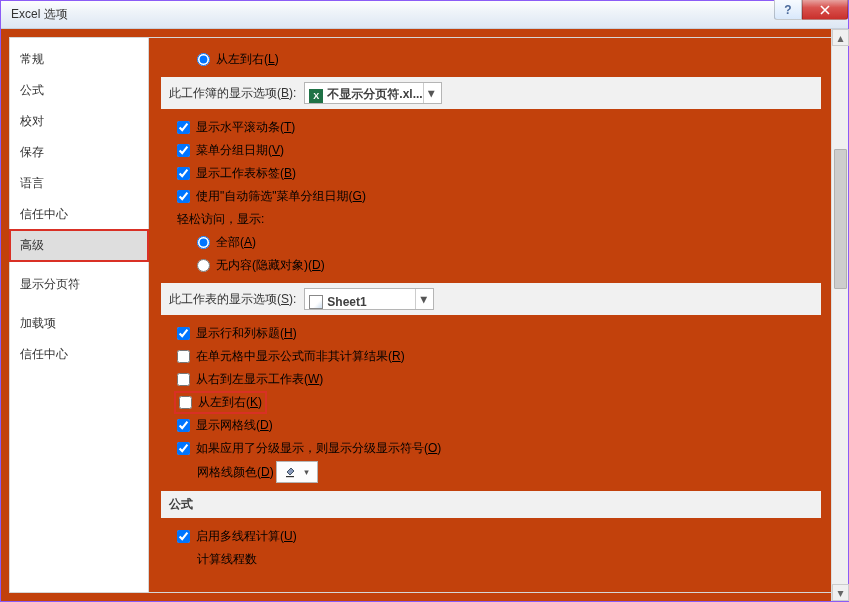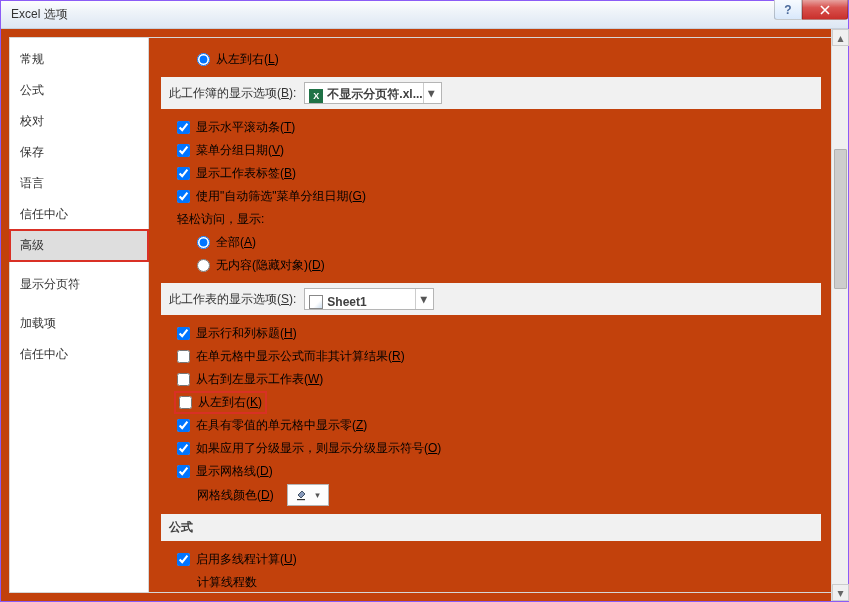--- a/index.html
+++ b/index.html
@@ -26,21 +26,21 @@
 .combo { border: 1px solid #b5b5b5; background: #fff; height: 22px; display: flex; align-items: flex-end; padding: 0 2px 0 4px; min-width: 130px; position: relative; }
 .combo .arrow { width: 16px; text-align: center; color: #555; margin-left: auto; border-left: 1px solid #ccc; height: 100%; display:flex; align-items:center; justify-content:center;}
 .combo .xicon { width: 14px; height: 14px; background: #1f7246; display: inline-flex; align-items:center; justify-content:center; margin-right:4px; }
 .combo .xicon::after { content:"X"; color:#fff; font-size:9px; font-weight:bold;}
 .combo .sheeticon { width:14px; height:14px; border:1px solid #888; margin-right:4px; background:linear-gradient(135deg,#fff 60%,#cde);}
 .chk { display:flex; align-items:center; }
 .chk input { margin-right: 6px; width:13px; height:13px; }
 .radio input { margin-right: 6px; }
 .hot { text-decoration: underline; }
 .highlight-box { outline: 2px solid #d93025; outline-offset: 1px; padding: 0 2px; }
-.label-inline { margin-right: 13px; }
+.label-inline { margin-right: 2px; }
 .colorbtn { border:1px solid #b5b5b5; width:42px; height:22px; display:flex; align-items:center; justify-content:space-evenly; background:#fdfdfd;}
 .colorbtn .bucket { width:12px;height:12px; display:inline-block;}
 .plain-hdr { background: #f1f1f1; padding: 5px 8px; margin: 8px 0 8px 0; font-weight: bold; color: #404040; }
 .scrollbar-track { position:absolute; right:0; top:28px; bottom:0; width:17px; background:#f0f0f0; border-left:1px solid #ddd;}
 .scrollbar-thumb { position:absolute; left:2px; width:13px; background:#cdcdcd; border:1px solid #b0b0b0; top:120px; height:140px; border-radius:1px;}
 .scrollbar-btn { position:absolute; left:0; width:17px; height:17px; background:#f0f0f0; border:1px solid #ccc; display:flex; align-items:center; justify-content:center; color:#666;}
 </style>
 </head>
 <body>
 
@@ -162,33 +162,27 @@
         <span class="highlight-box">
           <label class="chk">
               <input type="checkbox" style="">
               <span><span>从左到右</span>(<span class="hot">K</span>)</span>
             </label>
         </span>
       </div>
       <div class="row">
           <label class="chk">
             <input type="checkbox" checked="" style="">
-            <span><span>在具有零值的单元格中显示零</span>(<span class="hot">Z</span>)</span>
+            <span><span>显示网格线</span>(<span class="hot">D</span>)</span>
           </label>
         </div>
       <div class="row">
           <label class="chk">
             <input type="checkbox" checked="" style="">
             <span><span>如果应用了分级显示，则显示分级显示符号</span>(<span class="hot">O</span>)</span>
-          </label>
-        </div>
-      <div class="row">
-          <label class="chk">
-            <input type="checkbox" checked="" style="">
-            <span><span>显示网格线</span>(<span class="hot">D</span>)</span>
           </label>
         </div>
       <div class="row" style="margin-left:36px;">
         <span class="label-inline"><span>网格线颜色</span>(<span class="hot">D</span>)</span>
         <div class="colorbtn">
           <svg class="bucket" viewBox="0 0 12 12">
               <path d="M3 6 L7 2 L10 5 L6 9 Z" fill="#89b" stroke="#456"></path>
               <rect x="2" y="10" width="8" height="1.2" fill="#333"></rect>
             </svg>
           <span style="font-size:9px;color:#555;">▾</span>

